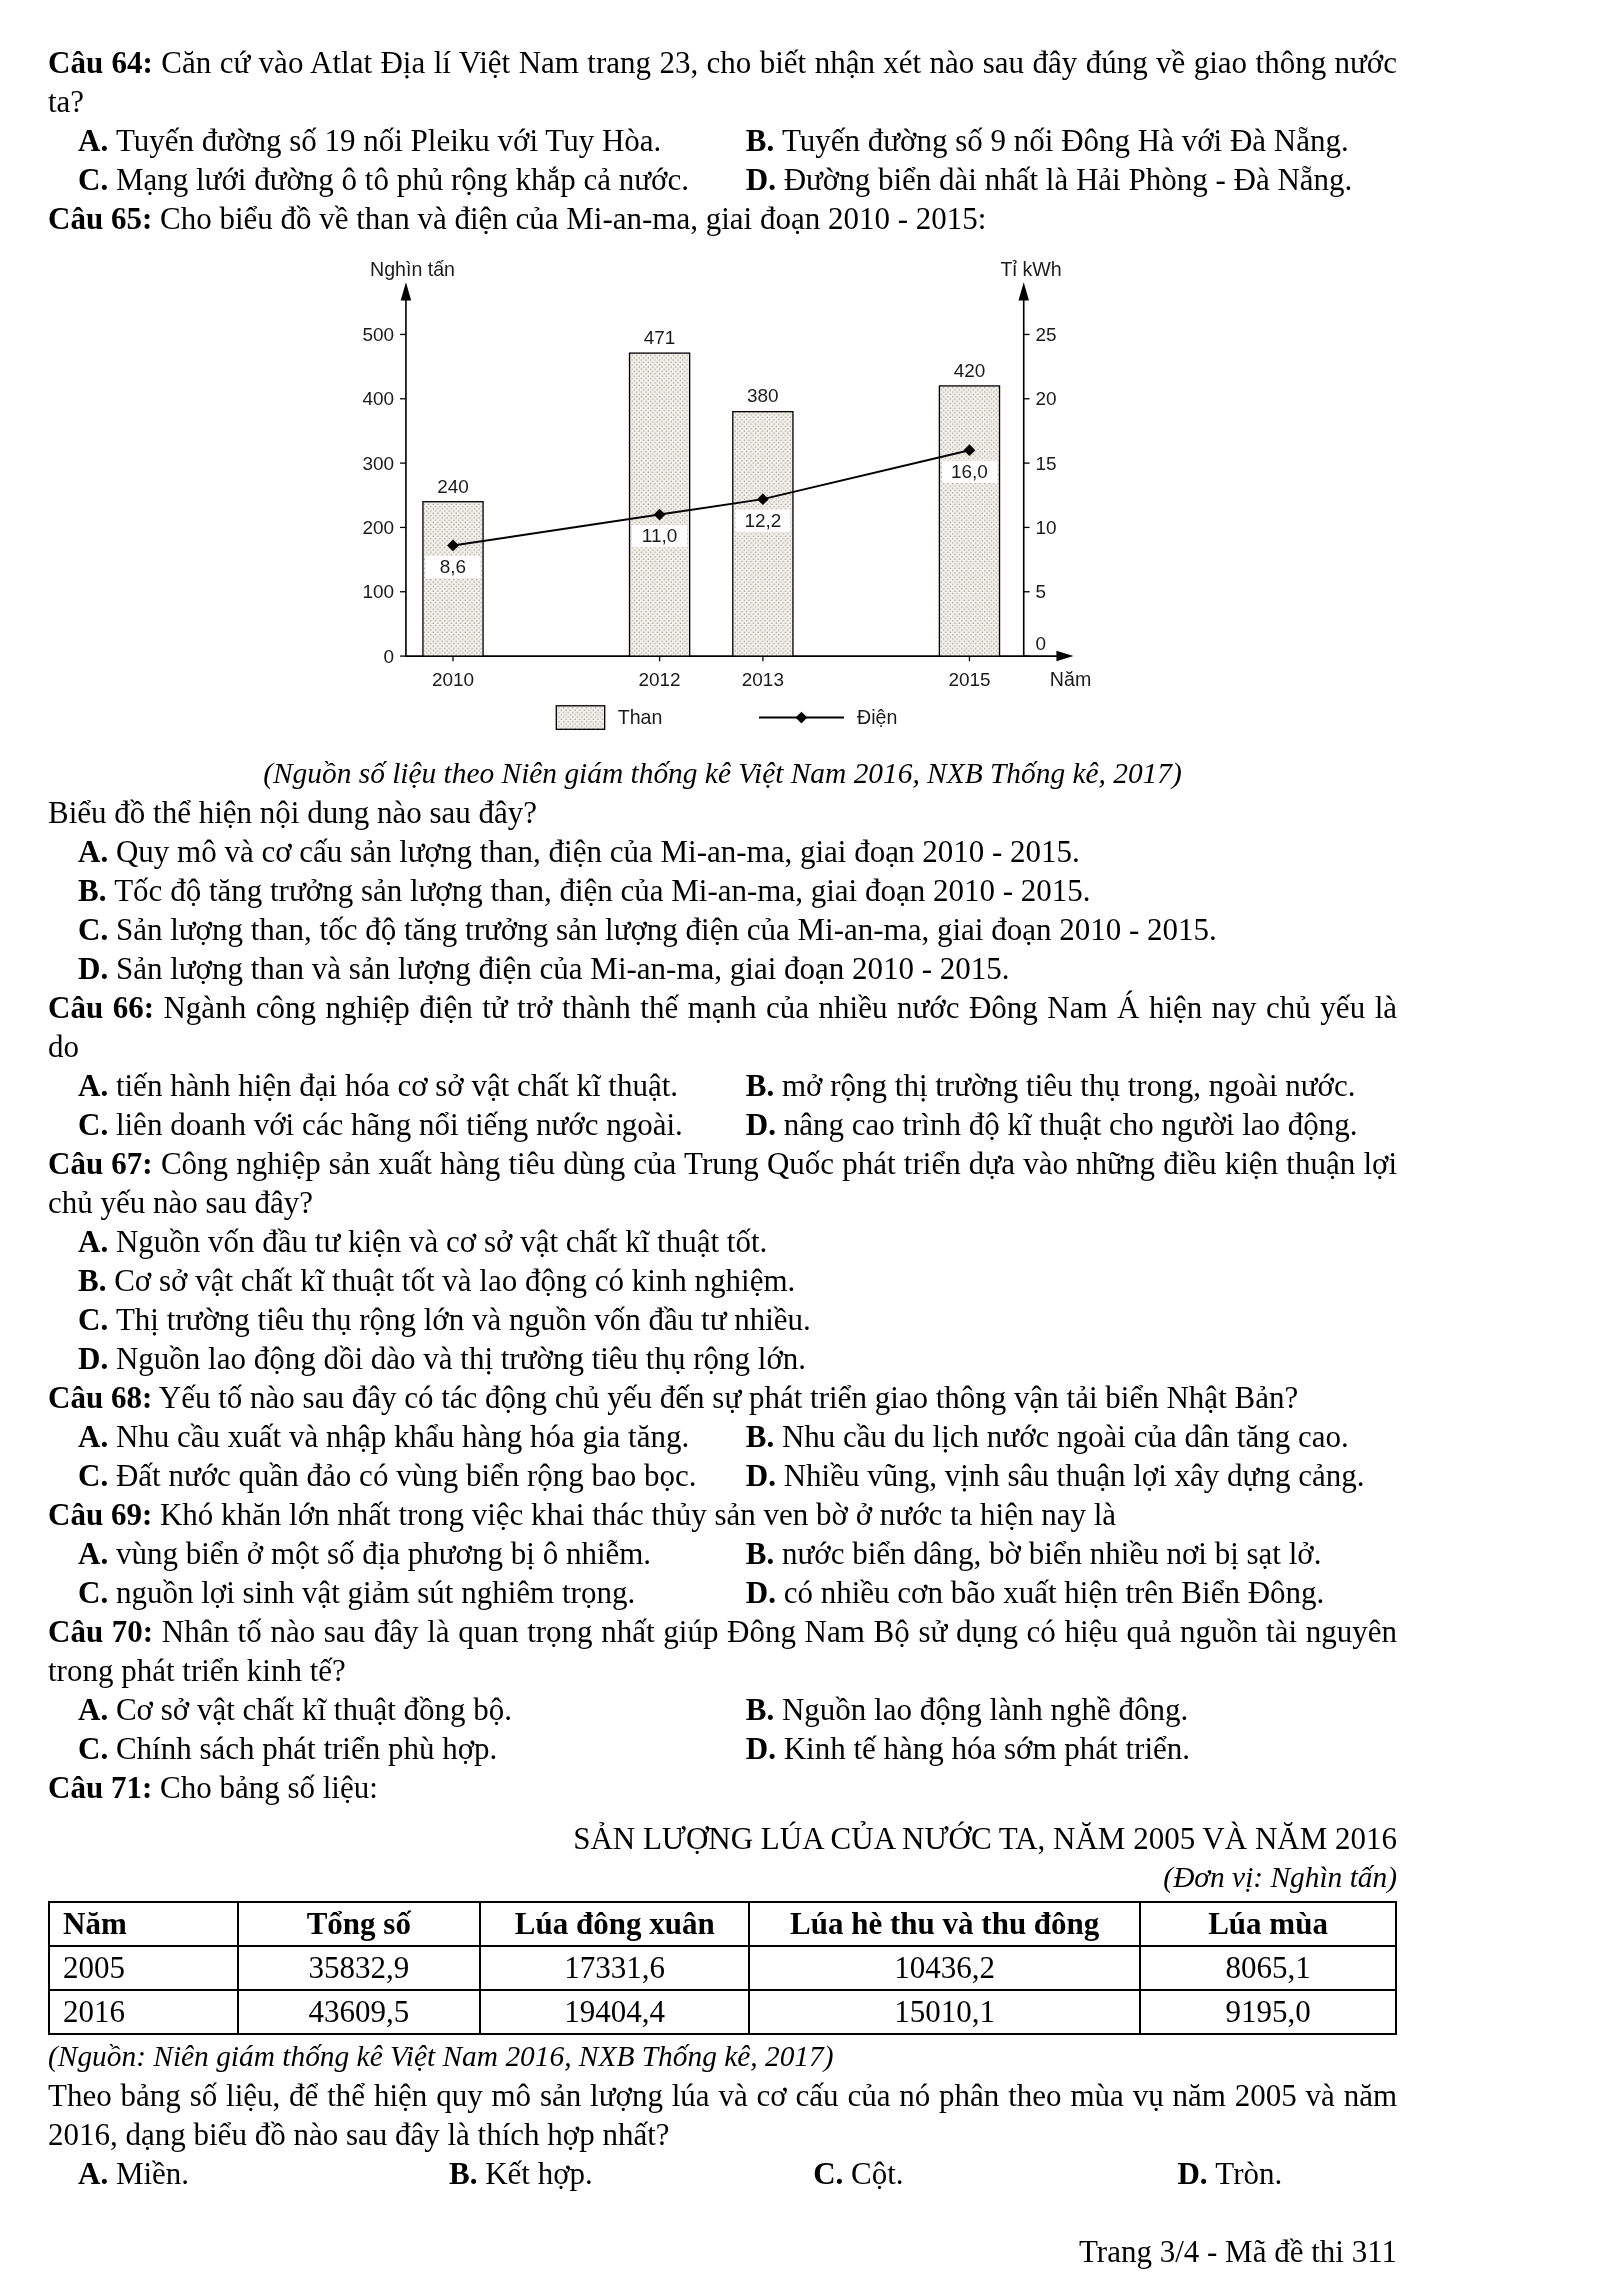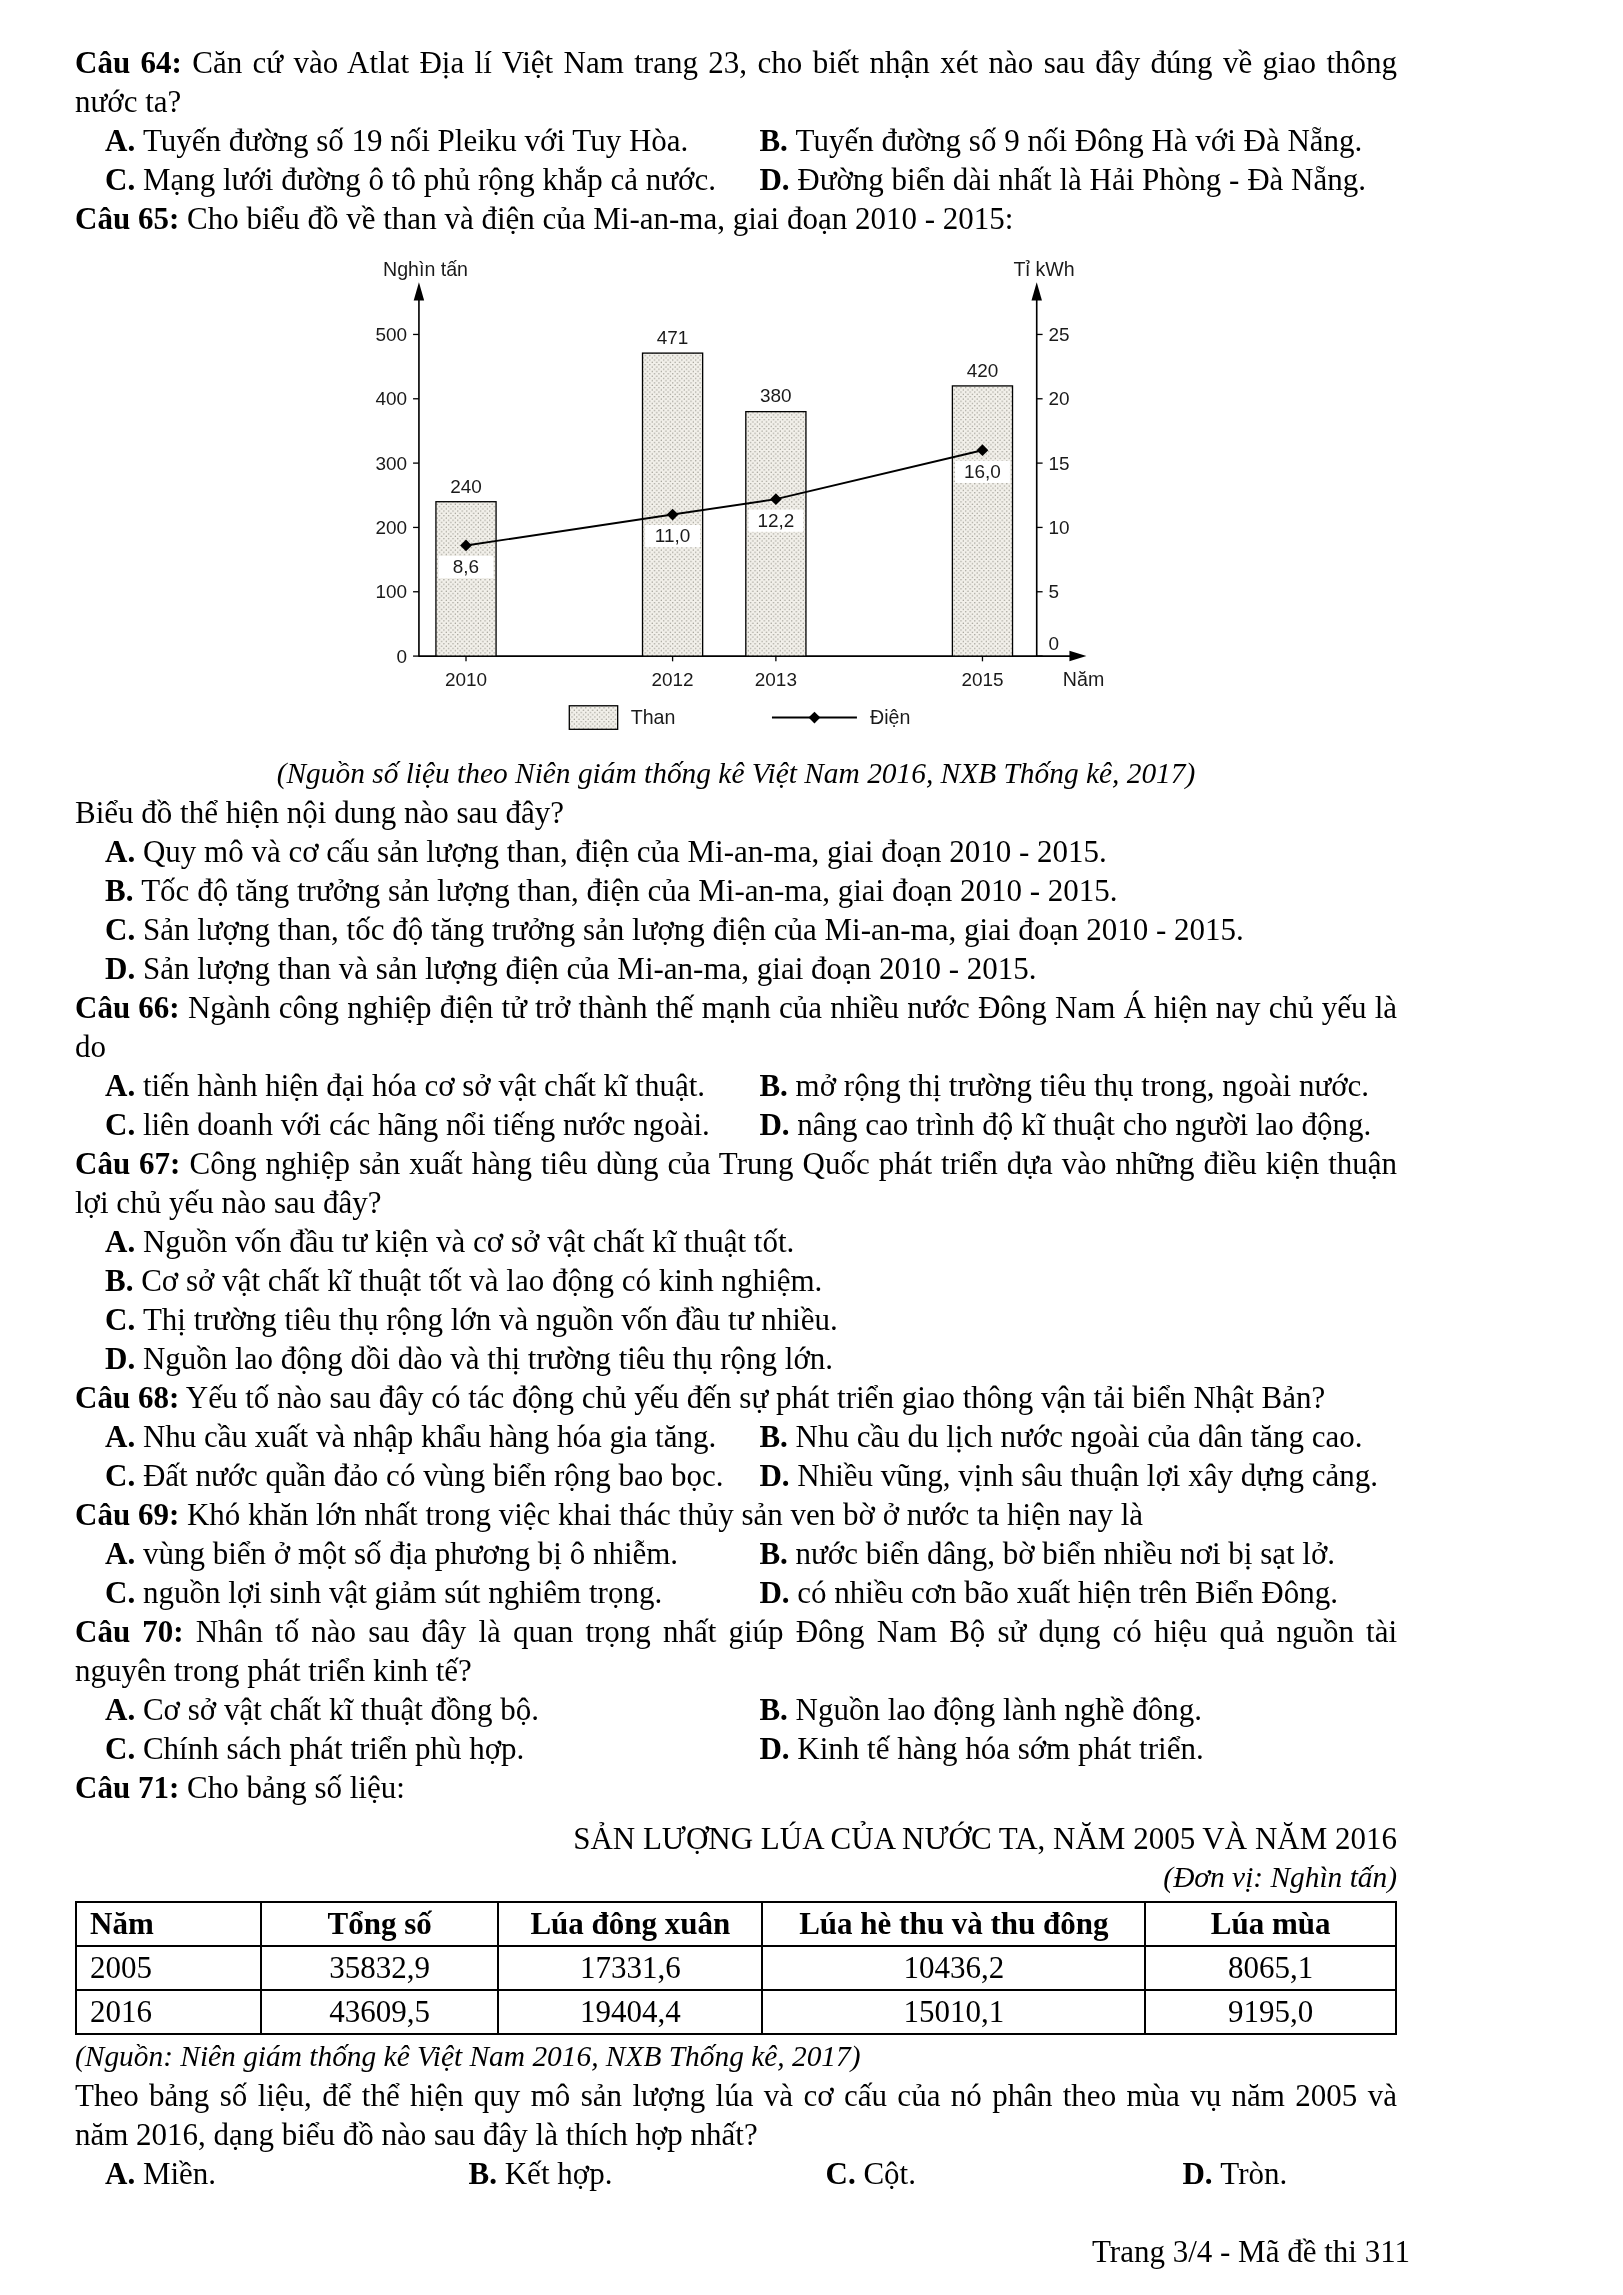--- a/index.html
+++ b/index.html
@@ -1,38 +1,38 @@
 <!DOCTYPE html>
 <html style="font-size:10.5px"><head>
 <meta charset="utf-8">
 <style>
   html,body{margin:0;padding:0}
   body{
     width:1623px;height:2295px;background:#ffffff;color:#000;
     font-family:"Liberation Serif","DejaVu Serif",serif;
     font-size:31px;line-height:39px;overflow:hidden;
   }
-  .page{position:relative;width:1464px;height:2295px;padding:43px 67px 39px 75px;box-sizing:border-box}
+  .page{position:relative;width:1464px;height:2295px;padding:43px 67px 39px 48px;box-sizing:border-box}
   .stem{text-align:justify}
   .qnum{font-weight:700}
   .opts-2col{display:grid;grid-template-columns:49.5% 50.5%}
   .opts-4col{display:grid;grid-template-columns:27.5% 27% 27% 18.5%}
   .opt{padding-left:30px;white-space:nowrap;overflow:visible}
   .opt-letter{font-weight:700}
   .opt-letter::after{content:". "}
   .chart-wrap{text-align:center;margin-top:18px}
   .chart-source{text-align:center;font-style:italic;font-size:29.4px}
   .tbl-title{text-align:right;margin-top:12px}
   .tbl-unit{text-align:right;font-style:italic;font-size:29.4px}
   .tbl-source{font-style:italic;font-size:29.4px}
   table.data{width:100%;border-collapse:collapse;margin:3.9px 0 2.6px 0}
   .data th,.data td{border:2px solid #000;height:42px;text-align:center;padding:0 6.5px;font-size:31px}
   .data th{font-weight:700}
   .data th:first-child,.data td:first-child{text-align:left;padding-left:13px}
-  .footer{position:absolute;right:54px;bottom:23.6px}
+  .footer{position:absolute;right:67px;bottom:23.6px}
 </style>
 </head>
 <body>
 
 <div class="page">
 
   <section>
     <div class="stem">
       <span class="qnum">Câu 64:</span>
       <span>Căn cứ vào Atlat Địa lí Việt Nam trang 23, cho biết nhận xét nào sau đây đúng về giao thông nước ta?</span>

